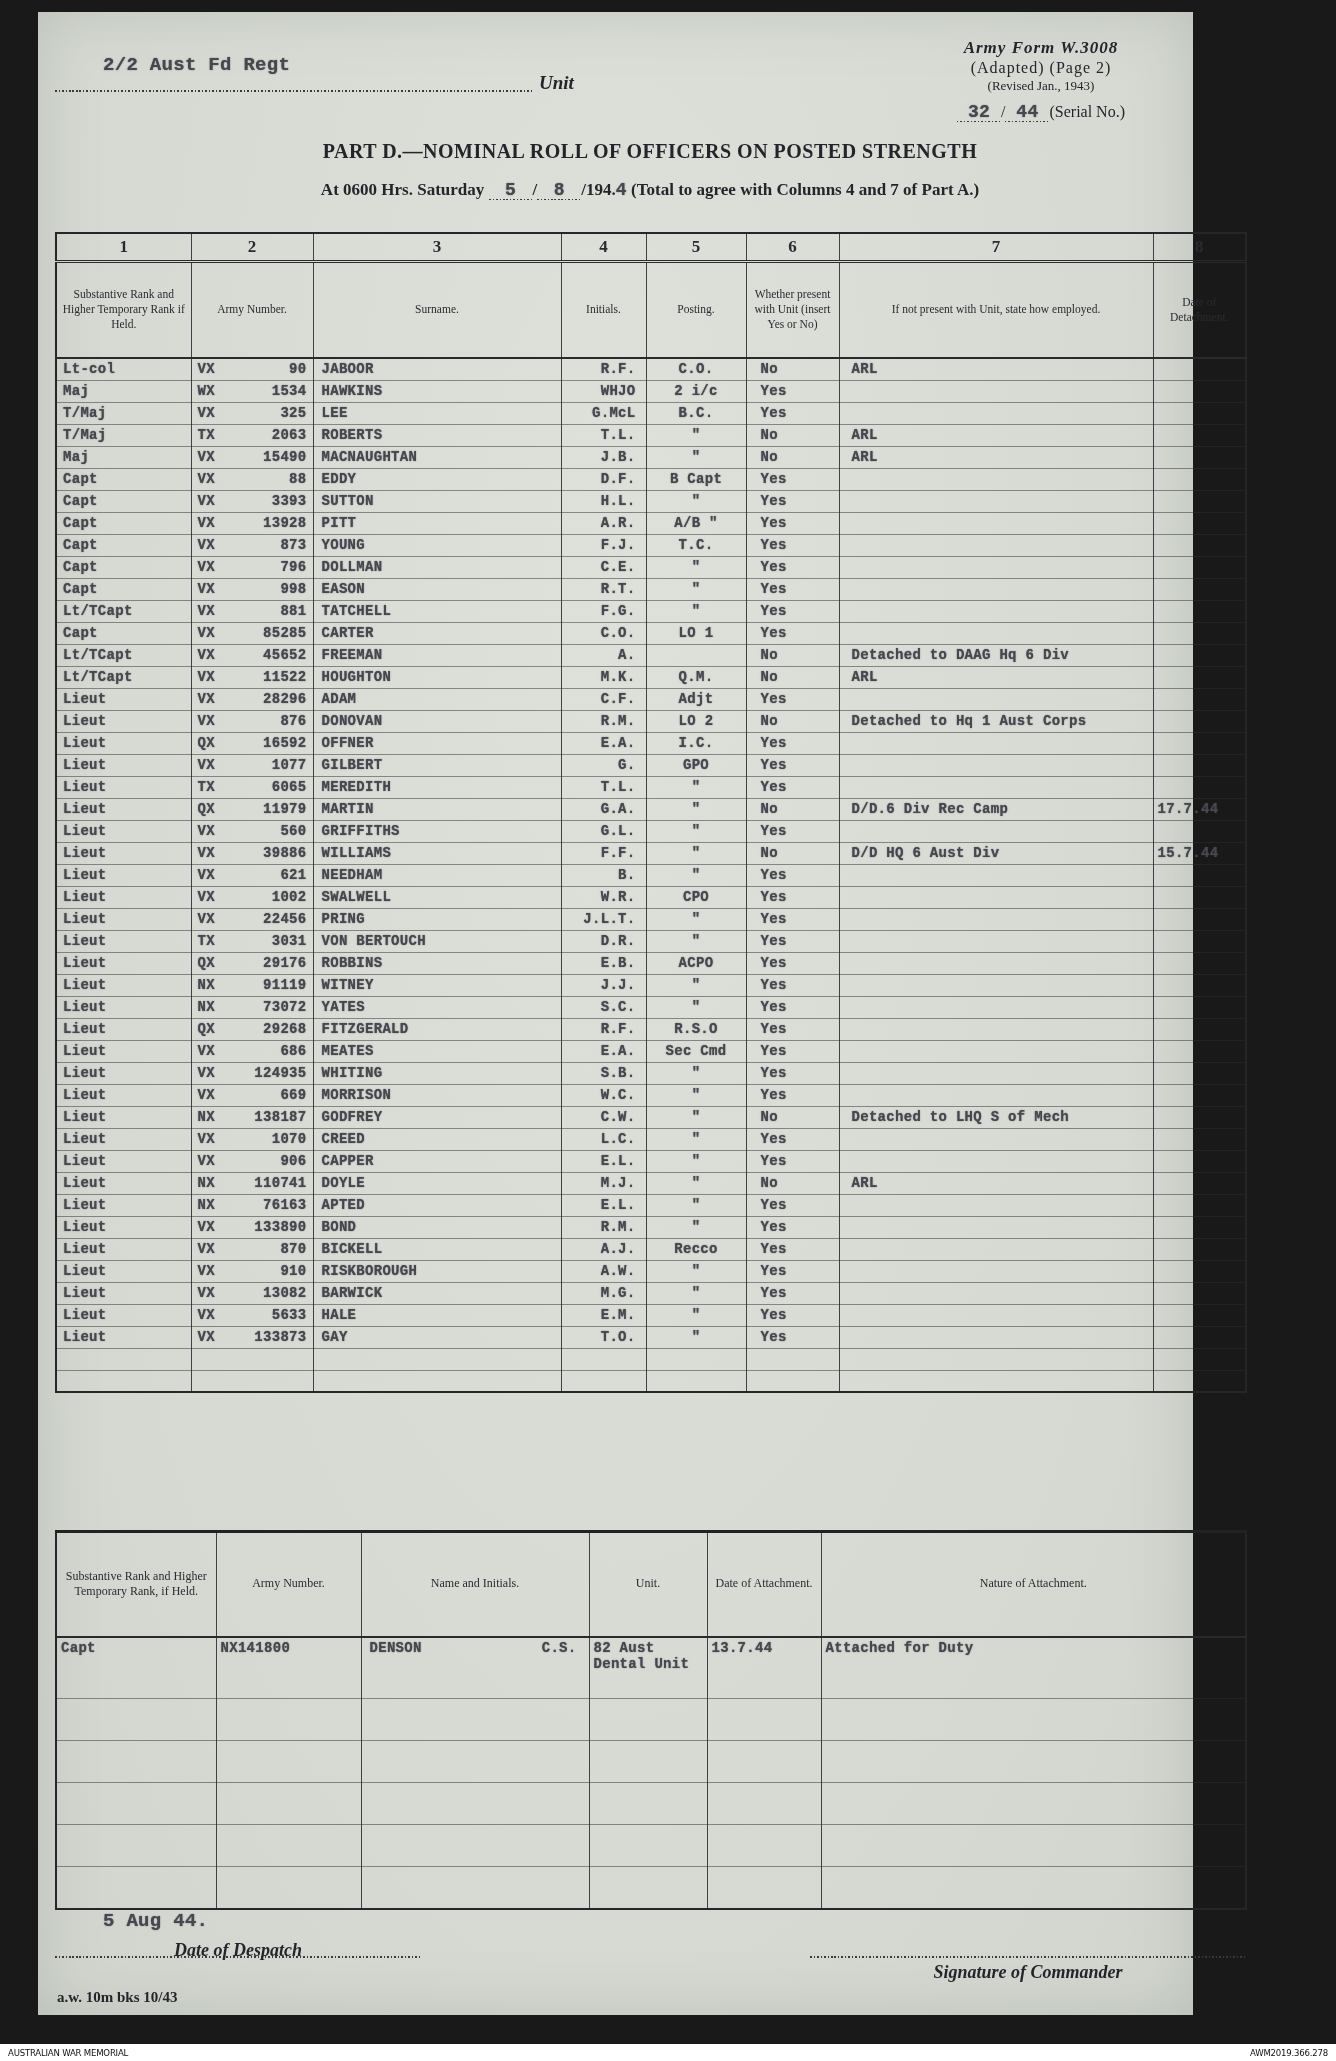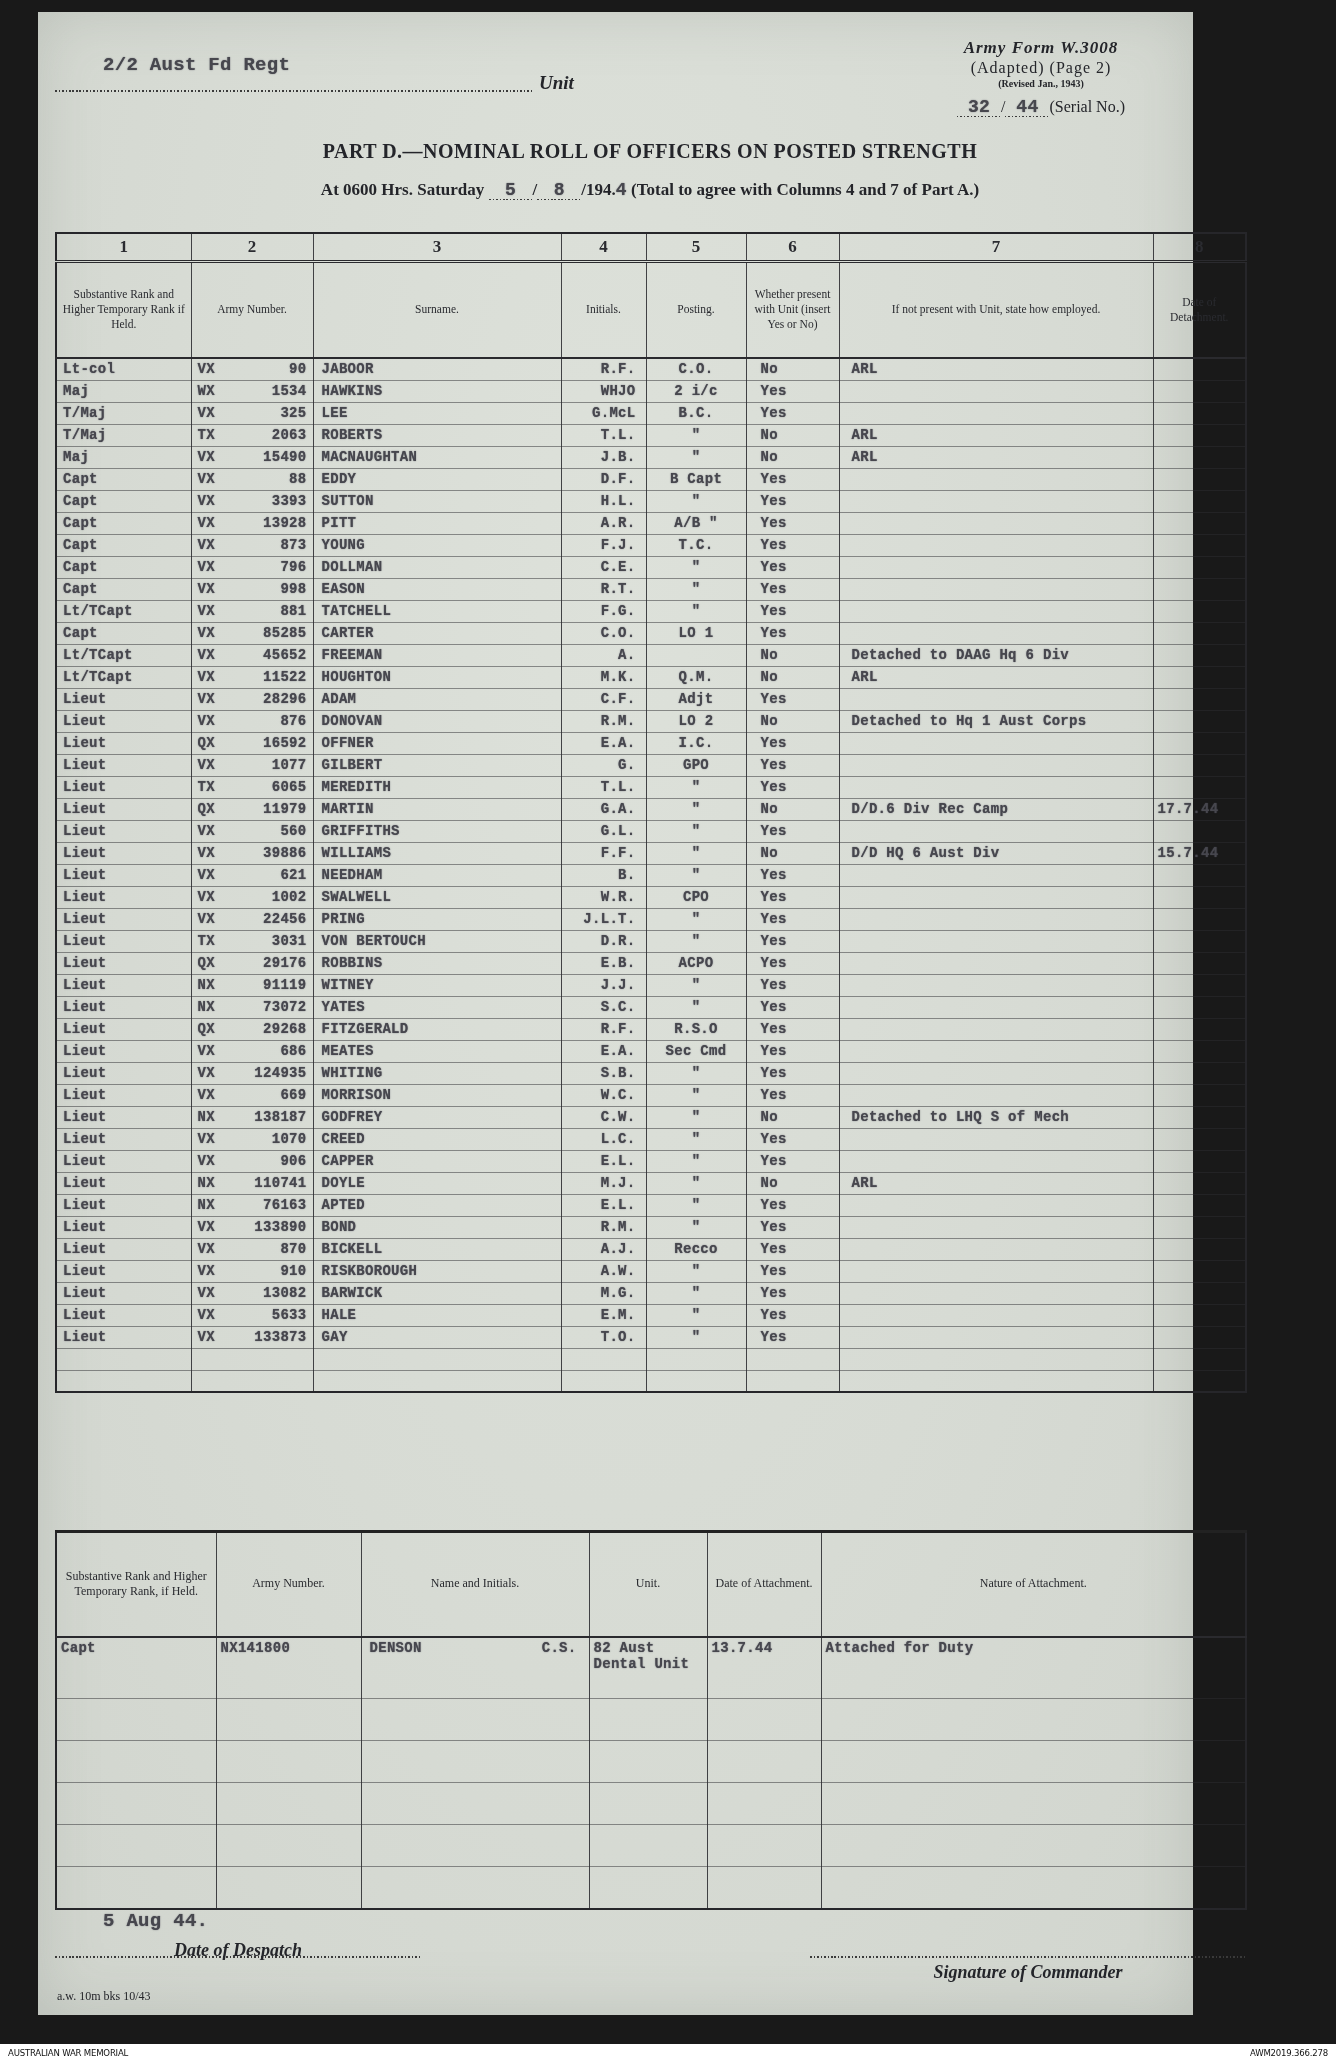--- a/index.html
+++ b/index.html
@@ -26,21 +26,21 @@
   
   .unit-line { position:absolute; left:17px; top:34px; width:520px; height:50px; }
   .unit-value { position:absolute; left:48px; top:8px; font-size:19px; }
   .unit-rule { position:absolute; left:0; top:44px; width:478px; height:2px;
     background:repeating-linear-gradient(90deg,#3a3a3a 0 1.5px,transparent 1.5px 3.5px); }
   .unit-label { position:absolute; left:484px; top:26px; font-style:italic; font-weight:bold; font-size:19px; }
 
   .form-id { position:absolute; right:68px; top:26px; text-align:center; }
   .fi1 { font-style:italic; font-weight:bold; font-size:17px; letter-spacing:1px; }
   .fi2 { font-size:16px; margin-top:1px; letter-spacing:1px; }
-  .fi3 { font-size:10px; font-weight:bold; margin-top:1px; }
+  .fi3 { font-size:13px; font-weight:normal; margin-top:1px; }
   .serial { margin-top:8px; font-size:16px; white-space:nowrap; }
   .serial .t { font-size:18px; }
   .dotseg { display:inline-block; min-width:44px; text-align:center; padding:0 4px;
     background:repeating-linear-gradient(90deg,#3a3a3a 0 1.5px,transparent 1.5px 3.5px) left bottom/100% 1.5px no-repeat; }
 
   .partD-title { position:absolute; left:17px; top:128px; width:1190px; text-align:center;
     font-size:20px; font-weight:bold; letter-spacing:0.5px; }
   .partD-sub { position:absolute; left:17px; top:168px; width:1190px; text-align:center;
     font-size:17px; font-weight:bold; white-space:nowrap; }
   .partD-sub .t { font-size:18px; }
@@ -81,21 +81,21 @@
   
   .despatch-val { position:absolute; left:65px; top:1898px; font-size:19px; }
   .despatch-rule { position:absolute; left:17px; top:1944px; width:366px; height:2px;
     background:repeating-linear-gradient(90deg,#3a3a3a 0 1.5px,transparent 1.5px 3.5px); }
   .despatch-label { position:absolute; left:17px; top:1928px; width:366px; text-align:center;
     font-style:italic; font-weight:bold; font-size:18px; }
   .sig-rule { position:absolute; left:772px; top:1944px; width:436px; height:2px;
     background:repeating-linear-gradient(90deg,#3a3a3a 0 1.5px,transparent 1.5px 3.5px); }
   .sig-label { position:absolute; left:772px; top:1950px; width:436px; text-align:center;
     font-style:italic; font-weight:bold; font-size:18px; }
-  .print-code { position:absolute; left:19px; top:1977px; font-size:12px; font-weight:normal; }
+  .print-code { position:absolute; left:19px; top:1977px; font-size:15px; font-weight:bold; }
 
   .awm-strip { position:absolute; left:0; bottom:0; width:1336px; height:17px;
     background:#ffffff; display:flex; justify-content:space-between; align-items:center;
     padding:0 8px; font-family:"DejaVu Sans",sans-serif; font-size:9.5px; color:#111;
     font-stretch:condensed; letter-spacing:-0.2px; }
 </style>
 </head>
 <body>
 
 <div class="stage">

